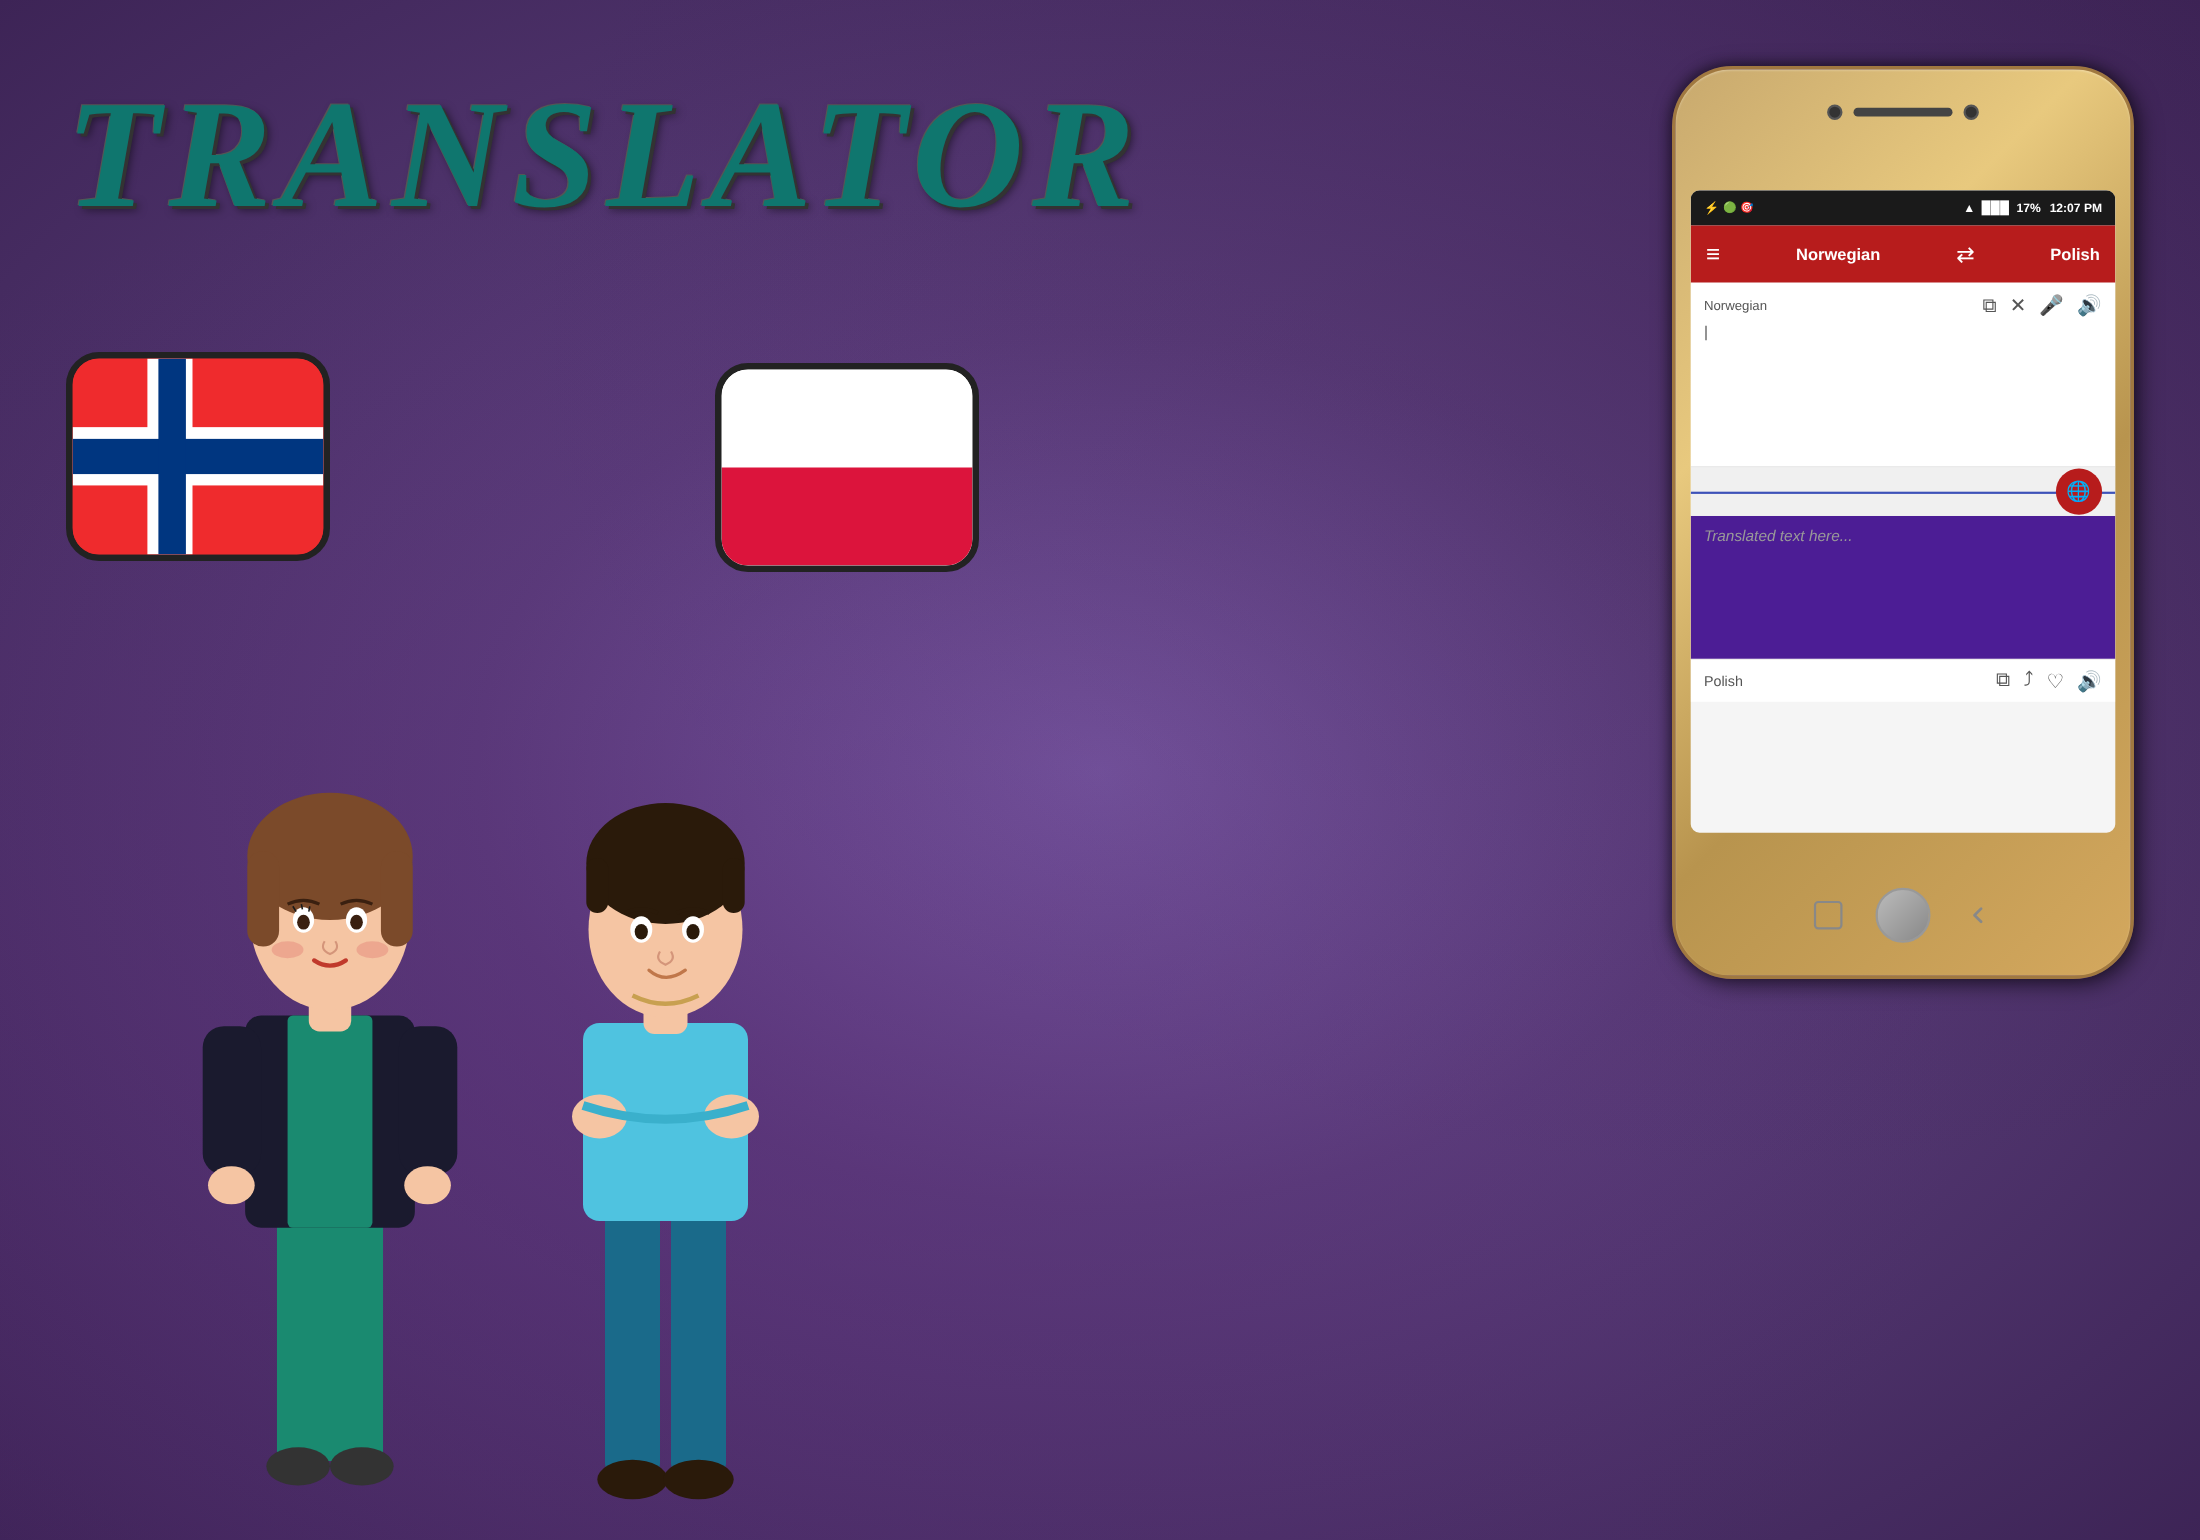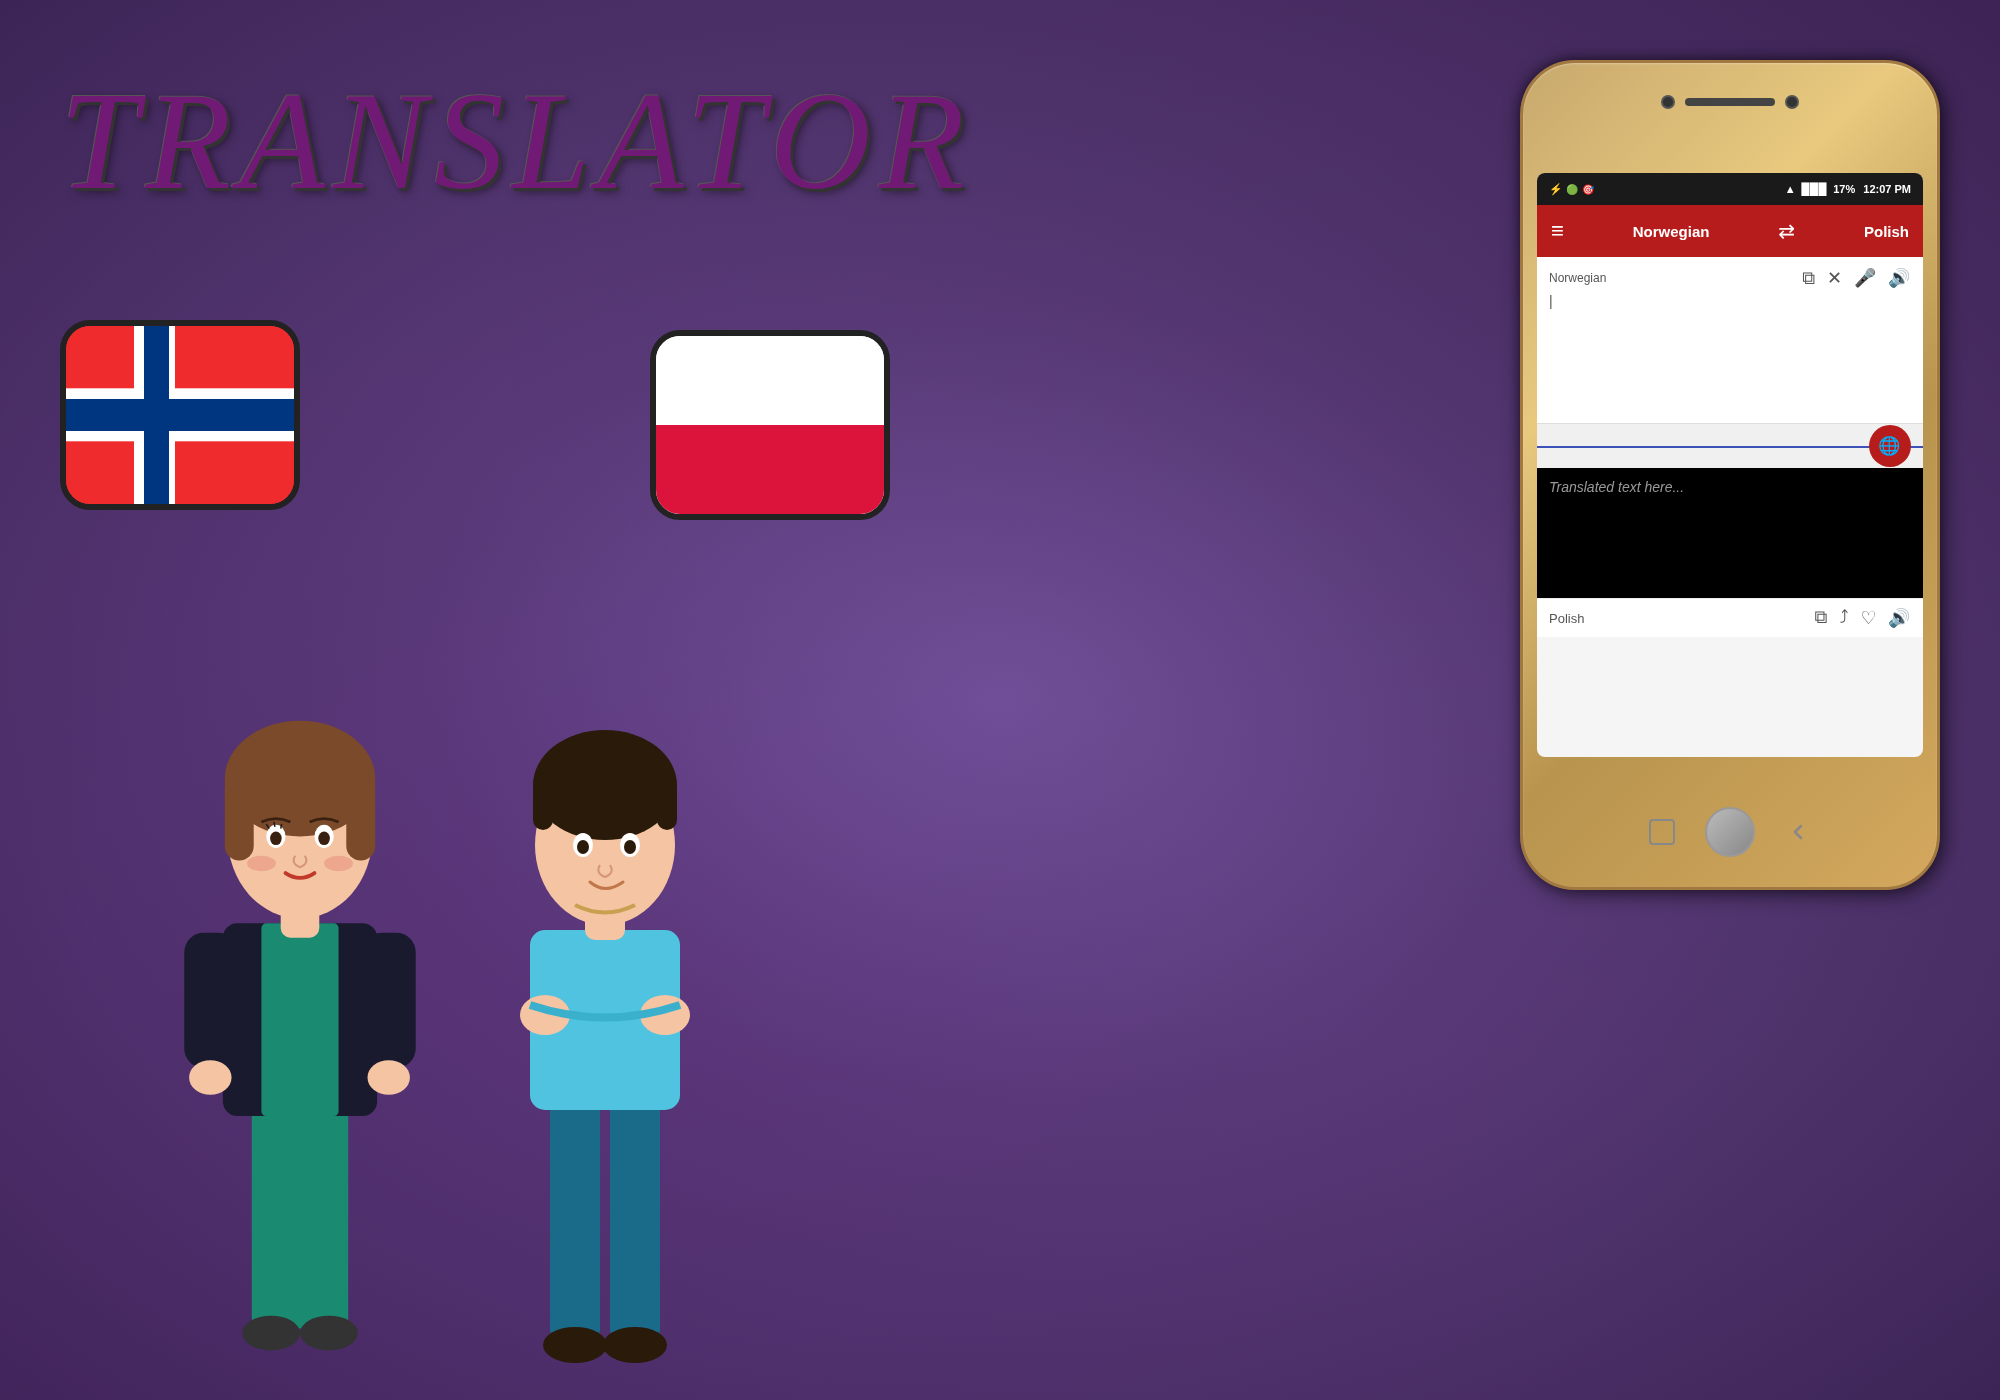--- a/index.html
+++ b/index.html
@@ -12,23 +12,23 @@
       background: radial-gradient(ellipse at center, #7b5ea7 0%, #5a3d7a 40%, #3d2456 100%);
       position: relative;
     }
 
     
     .title-text {
       position: absolute;
       top: 60px;
       left: 60px;
       font-size: 140px;
-      font-weight: 400;
+      font-weight: 700;
       font-family: 'Georgia', serif;
-      color: #701a75;
+      color: #0f766e;
       text-shadow:
         3px 3px 0 #333,
         -1px -1px 0 #555,
         4px 4px 8px rgba(0,0,0,0.5);
       letter-spacing: 8px;
       font-style: italic;
     }
 
     
     .speech-bubble-norway {
@@ -336,21 +336,21 @@
       align-items: center;
       justify-content: center;
       color: white;
       font-size: 18px;
       cursor: pointer;
       z-index: 10;
     }
 
     
     .output-section {
-      background: #000000;
+      background: #4c1d95;
       padding: 10px 12px;
       min-height: 130px;
     }
 
     .output-placeholder {
       font-size: 14px;
       color: #999;
       font-style: italic;
     }
 

